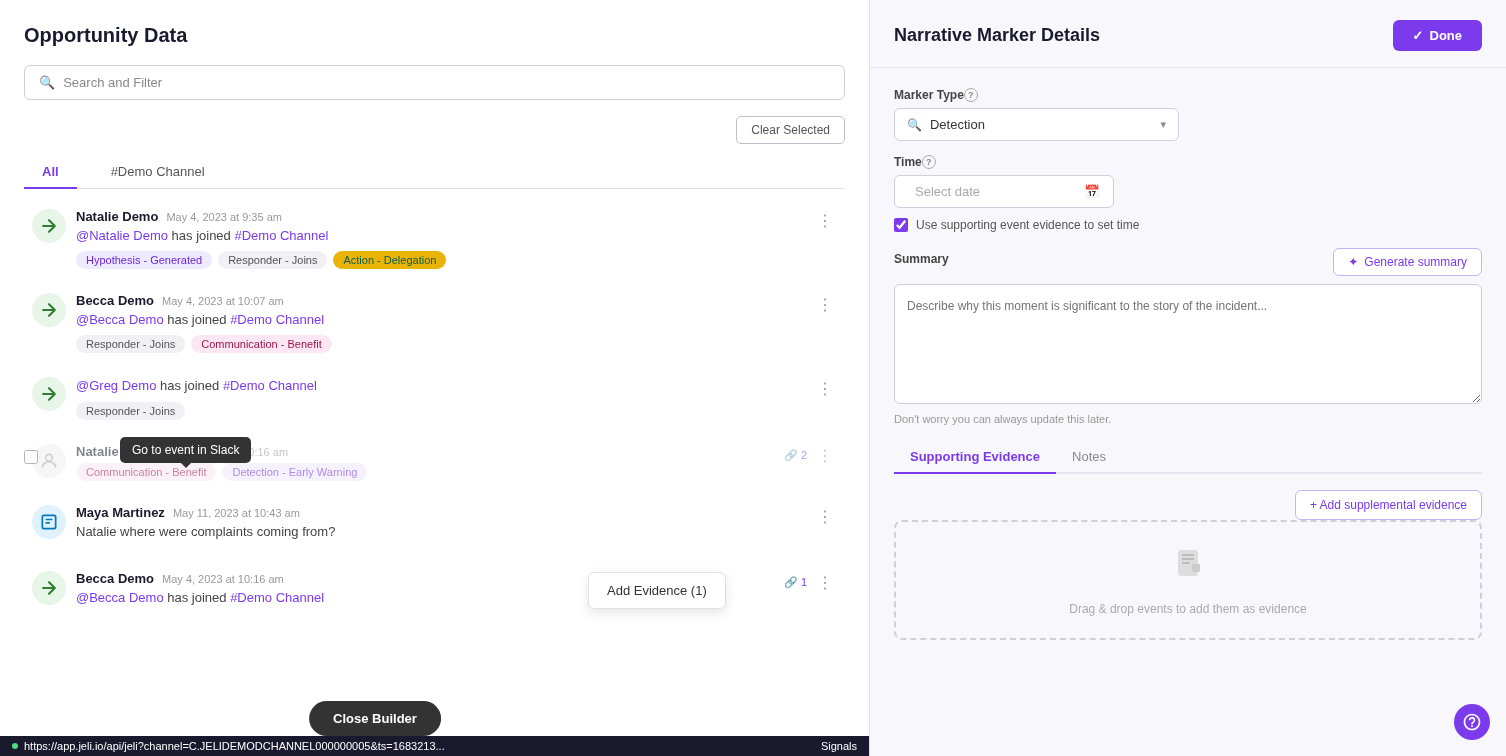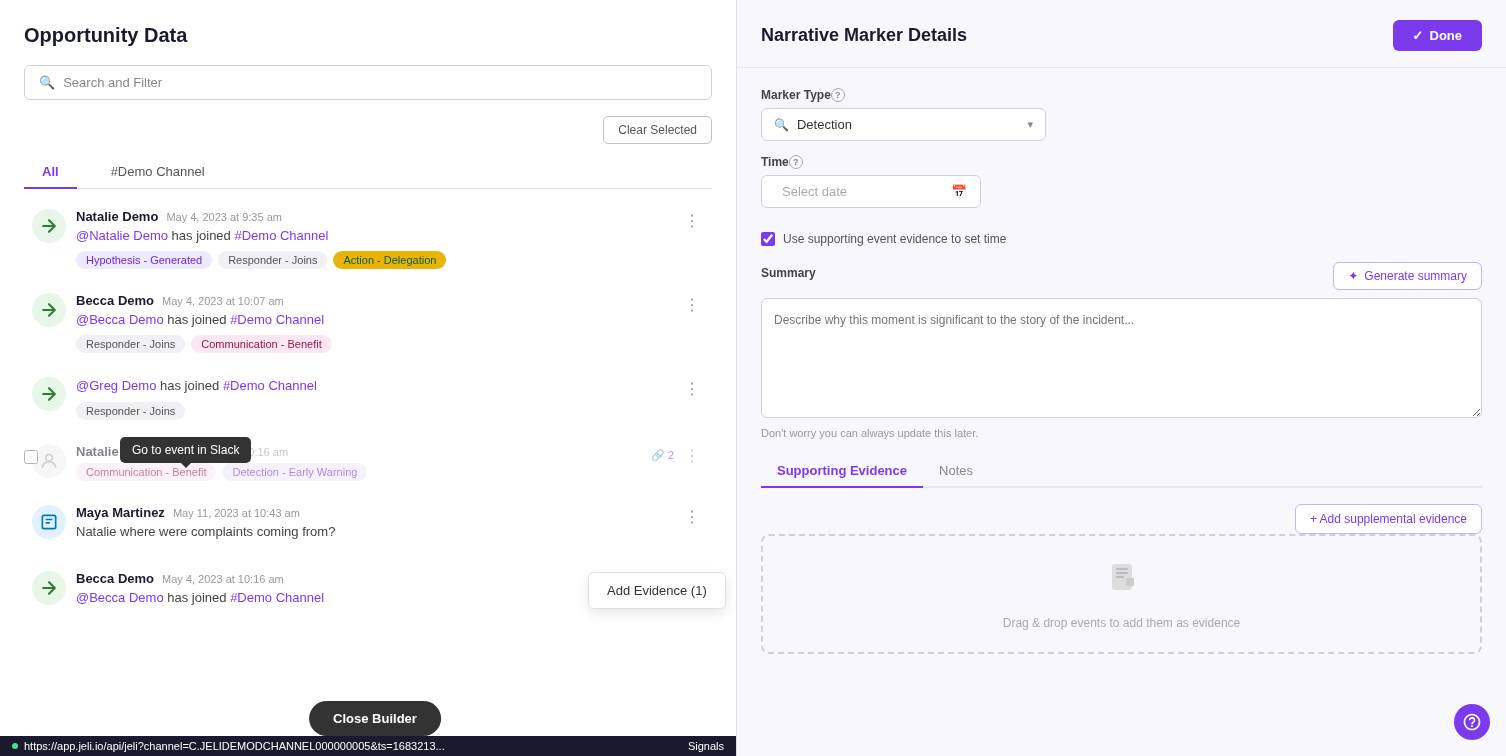--- a/index.html
+++ b/index.html
@@ -1,19 +1,19 @@
 <!DOCTYPE html>
 <html><head>
   <meta charset="utf-8">
   <style>
     * { box-sizing: border-box; margin: 0; padding: 0; }
     body { font-family: -apple-system, BlinkMacSystemFont, 'Segoe UI', sans-serif; background: #f0f0f5; display: flex; height: 756px; overflow: hidden; font-size: 13px; }
 
     
-    .left-panel { width: 737px; background: #fff; display: flex; flex-direction: column; padding: 24px 24px 0 24px; border-right: 1px solid #e0e0e8; overflow: hidden; }
+    .left-panel { width: 870px; background: #fff; display: flex; flex-direction: column; padding: 24px 24px 0 24px; border-right: 1px solid #e0e0e8; overflow: hidden; }
     .page-title { font-size: 20px; font-weight: 700; color: #1a1a2e; margin-bottom: 18px; }
     .search-bar { border: 1px solid #d0d0dc; border-radius: 6px; padding: 9px 14px; display: flex; align-items: center; gap: 8px; color: #888; margin-bottom: 16px; cursor: pointer; }
     .search-bar span { color: #888; font-size: 13px; }
     .actions-row { display: flex; justify-content: flex-end; margin-bottom: 12px; }
     .clear-selected-btn { border: 1px solid #c0c0cc; background: #fff; border-radius: 5px; padding: 6px 14px; font-size: 12px; color: #555; cursor: pointer; }
 
     
     .tabs-row { display: flex; gap: 16px; margin-bottom: 0; border-bottom: 1px solid #e0e0e8; }
     .tab { padding: 8px 18px; cursor: pointer; font-size: 13px; color: #555; border-bottom: 2px solid transparent; margin-bottom: -1px; }
     .tab.active { color: #7c3aed; border-bottom: 2px solid #7c3aed; font-weight: 600; }
@@ -70,21 +70,21 @@
     .help-icon { width: 14px; height: 14px; border-radius: 50%; border: 1px solid #aaa; display: inline-flex; align-items: center; justify-content: center; font-size: 9px; color: #888; cursor: help; }
 
     .select-box { border: 1px solid #d0d0dc; border-radius: 6px; padding: 8px 12px; background: #fff; display: flex; align-items: center; gap: 8px; cursor: pointer; width: 285px; }
     .select-box .select-text { flex: 1; font-size: 13px; color: #333; }
     .select-box .chevron { color: #888; font-size: 11px; }
 
     .date-input { border: 1px solid #d0d0dc; border-radius: 6px; padding: 8px 12px; background: #fff; display: flex; align-items: center; justify-content: space-between; width: 220px; cursor: pointer; }
     .date-input span { font-size: 13px; color: #aaa; margin-left: 8px; }
     .calendar-icon { color: #888; }
 
-    .checkbox-row { display: flex; align-items: flex-end; gap: 8px; margin-top: 24px; margin-bottom: 16px; }
+    .checkbox-row { display: flex; align-items: flex-end; gap: 8px; margin-top: 10px; margin-bottom: 16px; }
     .checkbox-purple { width: 16px; height: 16px; accent-color: #7c3aed; }
     .checkbox-label { font-size: 12px; color: #555; }
 
     .summary-section { margin-bottom: 16px; }
     .summary-header { display: flex; align-items: center; justify-content: space-between; margin-bottom: 8px; }
     .generate-btn { border: 1px solid #c4b5fd; background: #fff; color: #7c3aed; border-radius: 6px; padding: 6px 14px; font-size: 12px; cursor: pointer; display: flex; align-items: center; gap: 6px; }
     .summary-textarea { width: 100%; border: 1px solid #d0d0dc; border-radius: 6px; padding: 12px; font-size: 12px; color: #aaa; min-height: 120px; resize: vertical; background: #fff; line-height: 1.5; font-family: inherit; }
     .summary-hint { font-size: 11px; color: #999; margin-top: 6px; }
 
     

